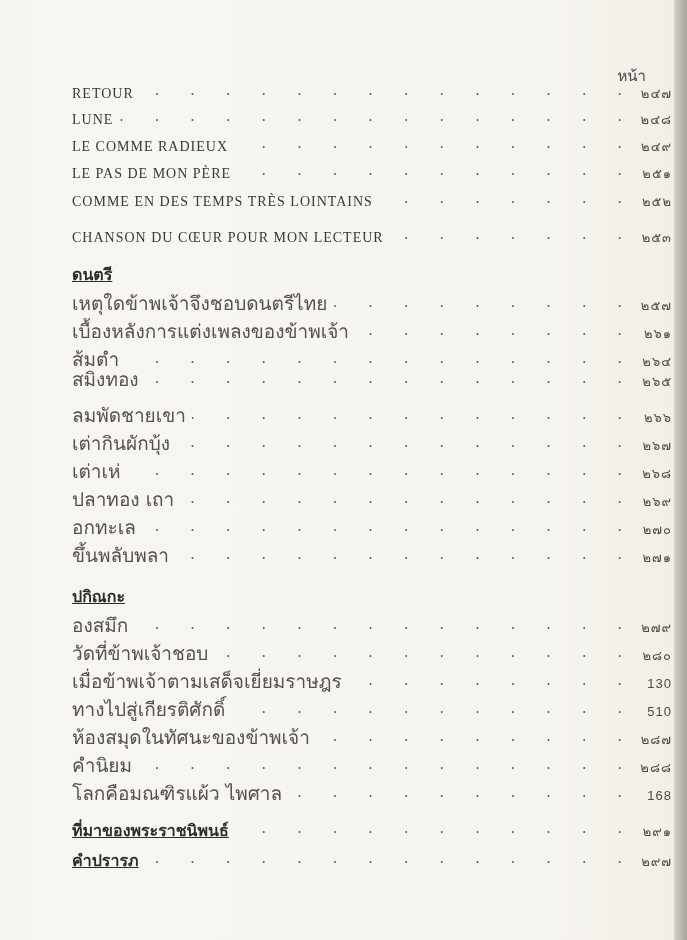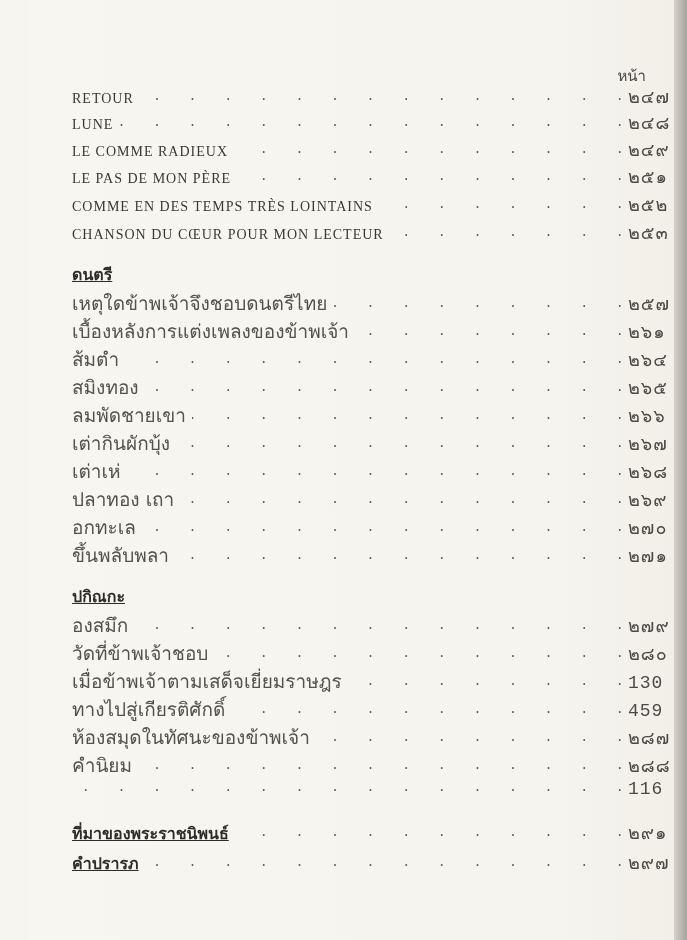--- a/index.html
+++ b/index.html
@@ -36,22 +36,22 @@
     .leader {
       flex: 1; overflow: hidden; white-space: nowrap; margin: 0 6px;
       color: #5a5753; font-size: 14px; letter-spacing: 0;
       text-align: right;
     }
     .leader::before {
       content: ".\00a0\00a0\00a0\00a0\00a0\00a0\00a0.\00a0\00a0\00a0\00a0\00a0\00a0\00a0.\00a0\00a0\00a0\00a0\00a0\00a0\00a0.\00a0\00a0\00a0\00a0\00a0\00a0\00a0.\00a0\00a0\00a0\00a0\00a0\00a0\00a0.\00a0\00a0\00a0\00a0\00a0\00a0\00a0.\00a0\00a0\00a0\00a0\00a0\00a0\00a0.\00a0\00a0\00a0\00a0\00a0\00a0\00a0.\00a0\00a0\00a0\00a0\00a0\00a0\00a0.\00a0\00a0\00a0\00a0\00a0\00a0\00a0.\00a0\00a0\00a0\00a0\00a0\00a0\00a0.\00a0\00a0\00a0\00a0\00a0\00a0\00a0.\00a0\00a0\00a0\00a0\00a0\00a0\00a0.\00a0\00a0\00a0\00a0\00a0\00a0\00a0.\00a0\00a0\00a0\00a0\00a0\00a0\00a0.\00a0\00a0\00a0\00a0\00a0\00a0\00a0.";
       float: right;
     }
     .pnum {
-      width: 44px; text-align: left; font-family: Liberation Mono, monospace;
-      font-size: 18px; color: #4d4a46; letter-spacing: 1px;
+      width: 44px; text-align: right; font-family: Liberation Sans, sans-serif;
+      font-size: 13px; color: #4d4a46; letter-spacing: 1px;
     }
     .section {
       position: absolute; left: 0; font-family: "DejaVu Serif", serif;
       font-weight: bold; font-size: 16px; color: #2e2c29; text-decoration: underline;
     }
   </style>
 </head>
 <body>
 
 <div class="page">
@@ -77,21 +77,21 @@
     <div class="row" style="top:162px">
         <span class="title">LE PAS DE MON PÈRE</span>
         <span class="leader"></span>
         <span class="pnum">๒๕๑</span>
       </div>
     <div class="row" style="top:190px">
         <span class="title">COMME EN DES TEMPS TRÈS LOINTAINS</span>
         <span class="leader"></span>
         <span class="pnum">๒๕๒</span>
       </div>
-    <div class="row" style="top:218px">
+    <div class="row" style="top:226px">
         <span class="title">CHANSON DU CŒUR POUR MON LECTEUR</span>
         <span class="leader"></span>
         <span class="pnum">๒๕๓</span>
       </div>
 
     <div class="section" style="top:262px">ดนตรี</div>
     <div class="row" style="top:288px">
         <span class="title thai">เหตุใดข้าพเจ้าจึงชอบดนตรีไทย</span>
         <span class="leader"></span>
         <span class="pnum">๒๕๗</span>
@@ -99,21 +99,21 @@
     <div class="row" style="top:316px">
         <span class="title thai">เบื้องหลังการแต่งเพลงของข้าพเจ้า</span>
         <span class="leader"></span>
         <span class="pnum">๒๖๑</span>
       </div>
     <div class="row" style="top:344px">
         <span class="title thai">ส้มตำ</span>
         <span class="leader"></span>
         <span class="pnum">๒๖๔</span>
       </div>
-    <div class="row" style="top:372px">
+    <div class="row" style="top:364px">
         <span class="title thai">สมิงทอง</span>
         <span class="leader"></span>
         <span class="pnum">๒๖๕</span>
       </div>
     <div class="row" style="top:400px">
         <span class="title thai">ลมพัดชายเขา</span>
         <span class="leader"></span>
         <span class="pnum">๒๖๖</span>
       </div>
     <div class="row" style="top:428px">
@@ -154,35 +154,36 @@
         <span class="pnum">๒๘๐</span>
       </div>
     <div class="row" style="top:666px">
         <span class="title thai">เมื่อข้าพเจ้าตามเสด็จเยี่ยมราษฎร</span>
         <span class="leader"></span>
         <span class="pnum">130</span>
       </div>
     <div class="row" style="top:694px">
         <span class="title thai">ทางไปสู่เกียรติศักดิ์</span>
         <span class="leader"></span>
-        <span class="pnum">459</span>
+        <span class="pnum">510</span>
       </div>
     <div class="row" style="top:722px">
         <span class="title thai">ห้องสมุดในทัศนะของข้าพเจ้า</span>
         <span class="leader"></span>
         <span class="pnum">๒๘๗</span>
       </div>
     <div class="row" style="top:750px">
         <span class="title thai">คำนิยม</span>
         <span class="leader"></span>
         <span class="pnum">๒๘๘</span>
       </div>
     <div class="row" style="top:778px">
+        <span class="title thai">โลกคือมณฑิรแผ้ว ไพศาล</span>
         <span class="leader"></span>
-        <span class="pnum">116</span>
+        <span class="pnum">168</span>
       </div>
 
     <div class="row" style="top:818px">
         <span class="section" style="position:static">ที่มาของพระราชนิพนธ์</span>
         <span class="leader"></span>
         <span class="pnum">๒๙๑</span>
       </div>
     <div class="row" style="top:848px">
         <span class="section" style="position:static">คำปรารภ</span>
         <span class="leader"></span>

